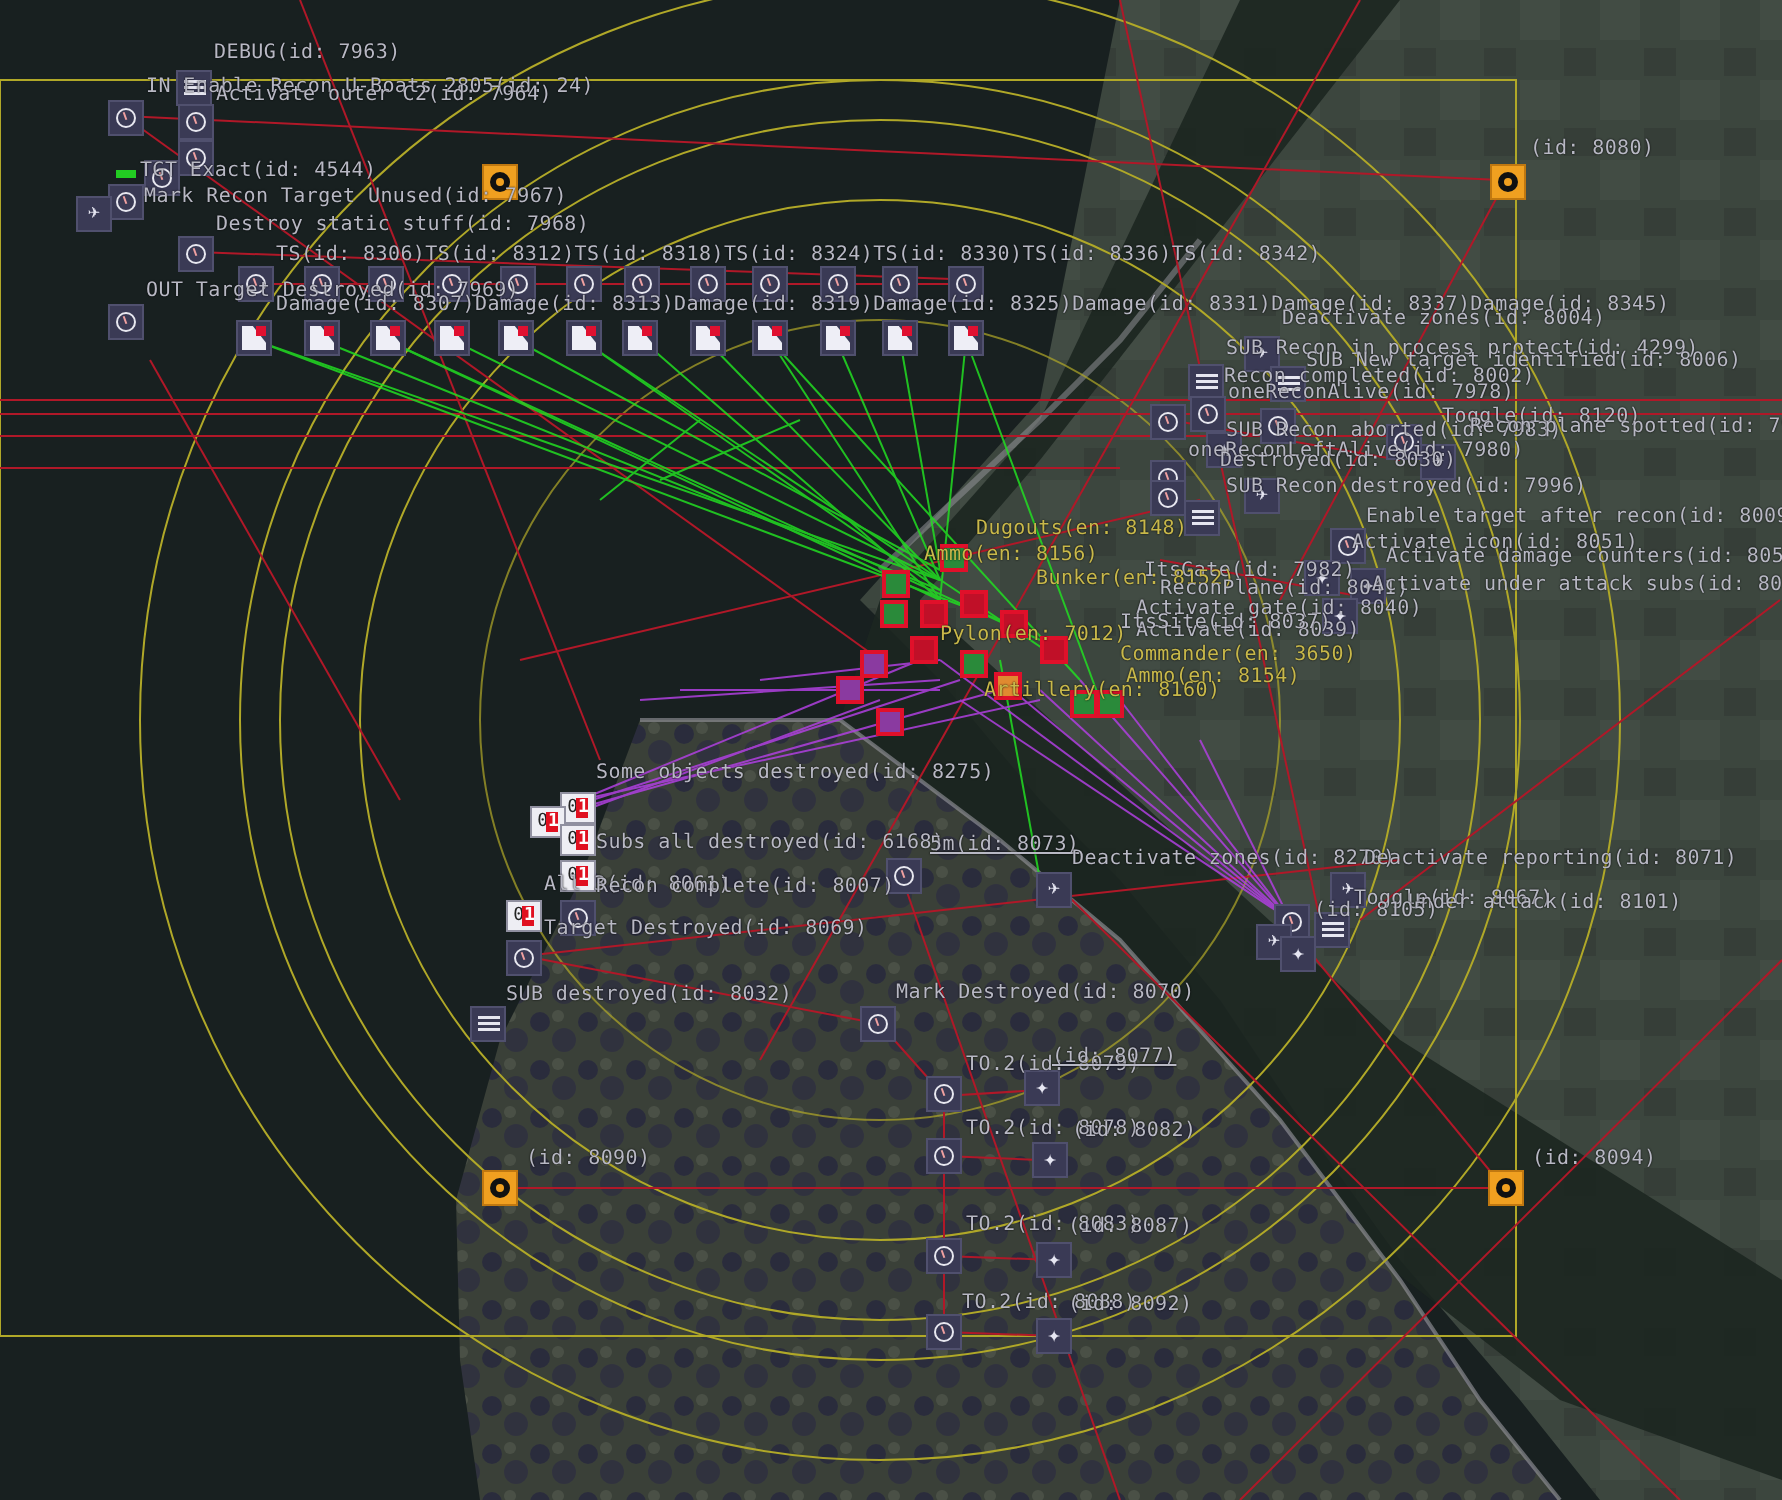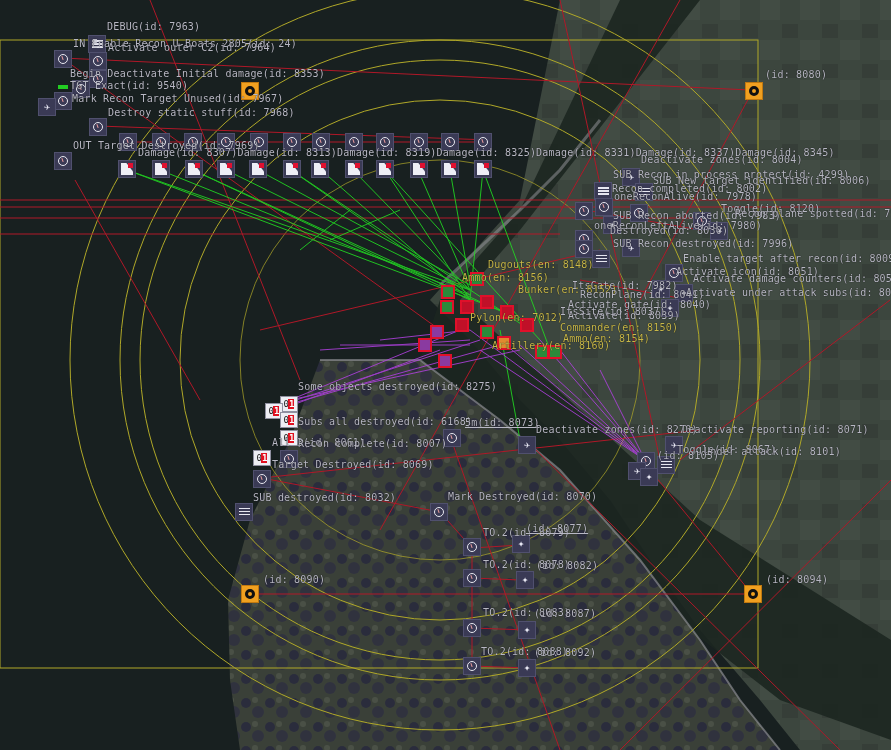--- a/index.html
+++ b/index.html
@@ -403,25 +403,25 @@
   <div class="node timer" style="left:463px;top:657px;">
       <span class="glyph"></span>
     </div>
   <div class="node spin" style="left:518px;top:659px;">
       <span class="glyph">✦</span>
     </div>
 
   <span class="lbl" style="left:107px;top:21px;">DEBUG(id: 7963)</span>
   <span class="lbl" style="left:73px;top:38px;">IN Enable Recon U-Boats 2805(id: 24)</span>
   <span class="lbl" style="left:108px;top:42px;">Activate outer C2(id: 7964)</span>
-  <span class="lbl" style="left:70px;top:68px;">Begin Deactivate Initial damage(id: 8353)</span>
   <span class="lbl" style="left:765px;top:69px;">(id: 8080)</span>
-  <span class="lbl" style="left:70px;top:80px;">TGT Exact(id: 9540)</span>
+  <span class="lbl" style="left:70px;top:80px;">TGT Exact(id: 4544)</span>
   <span class="lbl" style="left:72px;top:93px;">Mark Recon Target Unused(id: 7967)</span>
   <span class="lbl" style="left:108px;top:107px;">Destroy static stuff(id: 7968)</span>
+  <span class="lbl" style="left:138px;top:122px;">TS(id: 8306)TS(id: 8312)TS(id: 8318)TS(id: 8324)TS(id: 8330)TS(id: 8336)TS(id: 8342)</span>
   <span class="lbl" style="left:73px;top:140px;">OUT Target Destroyed(id: 7969)</span>
   <span class="lbl" style="left:138px;top:147px;">Damage(id: 8307)Damage(id: 8313)Damage(id: 8319)Damage(id: 8325)Damage(id: 8331)Damage(id: 8337)Damage(id: 8345)</span>
 
   <span class="lbl" style="left:641px;top:154px;">Deactivate zones(id: 8004)</span>
   <span class="lbl" style="left:613px;top:169px;">SUB Recon in process protect(id: 4299)</span>
   <span class="lbl" style="left:653px;top:175px;">SUB New target identified(id: 8006)</span>
   <span class="lbl" style="left:612px;top:183px;">Recon completed(id: 8002)</span>
   <span class="lbl" style="left:614px;top:191px;">oneReconAlive(id: 7978)</span>
   <span class="lbl" style="left:721px;top:203px;">Toggle(id: 8120)</span>
   <span class="lbl" style="left:613px;top:210px;">SUB Recon aborted(id: 7983)</span>
@@ -436,21 +436,21 @@
   <span class="lbl" style="left:568px;top:270px;margin-top:40px;">Activate(id: 8039)</span>
   <span class="lbl" style="left:676px;top:266px;">Activate icon(id: 8051)</span>
   <span class="lbl" style="left:693px;top:273px;">Activate damage counters(id: 8058)</span>
   <span class="lbl" style="left:572px;top:280px;">ItsGate(id: 7982)</span>
   <span class="lbl yel" style="left:518px;top:284px;">Bunker(en: 8152)</span>
   <span class="lbl" style="left:580px;top:289px;">ReconPlane(id: 8041)</span>
   <span class="lbl" style="left:686px;top:287px;">Activate under attack subs(id: 8059)</span>
   <span class="lbl" style="left:568px;top:299px;">Activate gate(id: 8040)</span>
   <span class="lbl" style="left:560px;top:306px;">ItsSite(id: 8037)</span>
   <span class="lbl yel" style="left:470px;top:312px;">Pylon(en: 7012)</span>
-  <span class="lbl yel" style="left:560px;top:322px;">Commander(en: 8150)</span>
+  <span class="lbl yel" style="left:560px;top:322px;">Commander(en: 3650)</span>
   <span class="lbl yel" style="left:563px;top:333px;">Ammo(en: 8154)</span>
   <span class="lbl yel" style="left:464px;top:340px;margin-left:28px;">Artillery(en: 8160)</span>
 
   <span class="lbl" style="left:298px;top:381px;">Some objects destroyed(id: 8275)</span>
   <span class="lbl" style="left:298px;top:416px;">Subs all destroyed(id: 6168)</span>
   <span class="lbl" style="left:465px;top:417px;text-decoration:underline;">5m(id: 8073)</span>
   <span class="lbl" style="left:536px;top:424px;">Deactivate zones(id: 8270)</span>
   <span class="lbl" style="left:682px;top:424px;">Deactivate reporting(id: 8071)</span>
   <span class="lbl" style="left:272px;top:437px;">All 3(id: 8061)</span>
   <span class="lbl" style="left:298px;top:438px;">Recon complete(id: 8007)</span>

